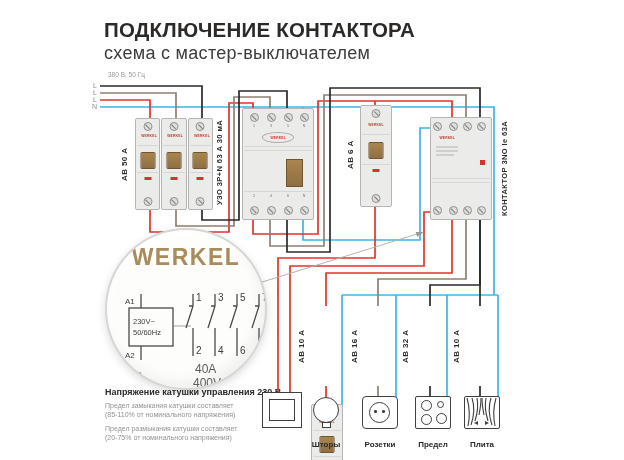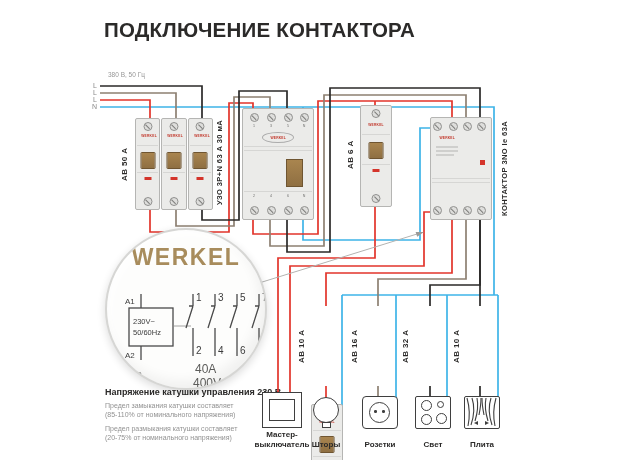--- a/index.html
+++ b/index.html
@@ -45,20 +45,21 @@
   .bulb-base{position:absolute;z-index:2;width:9px;height:6px;border:1.2px solid #3f3f3f;background:#fff;box-sizing:border-box}
   .circle-o{position:absolute;border:1.4px solid #3f3f3f;border-radius:50%;box-sizing:border-box;background:#fff}
   .dot{position:absolute;width:2.5px;height:2.5px;border-radius:50%;background:#3f3f3f}
 </style>
 </head>
 <body>
 
 <div class="canvas">
 
   <div class="abs title">ПОДКЛЮЧЕНИЕ КОНТАКТОРА</div>
+  <div class="abs subtitle">схема с мастер-выключателем</div>
 
   <div class="abs supply-rating">380 В, 50 Гц</div>
   <div class="abs llbl" style="left:87px;top:82px">L</div>
   <div class="abs llbl" style="left:87px;top:89px">L</div>
   <div class="abs llbl" style="left:87px;top:96px">L</div>
   <div class="abs llbl" style="left:87px;top:103px">N</div>
 
   <svg class="wires" width="624" height="460" viewBox="0 0 624 460">
 
     <g fill="none" stroke="#3eb4e8" stroke-width="1.7">
@@ -249,43 +250,39 @@
   </div>
   <div class="vlabel" style="left:350px;top:302px;height:88px">АВ 16 А</div>
 
   <div class="vlabel" style="left:401px;top:302px;height:88px">АВ 32 А</div>
 
   <div class="vlabel" style="left:452px;top:302px;height:88px">АВ 10 А</div>
 
   <div class="sq-outer" style="left:262px;top:392px;width:40px;height:36px">
     <div class="sq-inner"></div>
   </div>
-  <div class="load-lbl" style="left:247px;top:430px;width:70px">
-    <div>Мастер-</div>
-    <div>выключатель</div>
-  </div>
 
   <div class="bulb" style="left:313px;top:397px"></div>
   <div class="bulb-base" style="left:322px;top:422px"></div>
   <div class="load-lbl" style="left:306px;top:440px;width:40px">Шторы</div>
 
   <div class="load-box" style="left:362px;top:396px;width:36px;height:33px;border-radius:4px">
     <span class="circle-o" style="left:6px;top:4.5px;width:21px;height:21px;border-width:1.5px"></span>
     <span class="dot" style="left:11px;top:13px"></span>
     <span class="dot" style="left:19px;top:13px"></span>
   </div>
   <div class="load-lbl" style="left:360px;top:440px;width:40px">Розетки</div>
 
   <div class="load-box" style="left:415px;top:396px;width:36px;height:33px">
     <span class="circle-o" style="left:5px;top:3px;width:11px;height:11px"></span>
     <span class="circle-o" style="left:21px;top:4px;width:7px;height:7px"></span>
     <span class="circle-o" style="left:5px;top:17px;width:11px;height:11px"></span>
     <span class="circle-o" style="left:20px;top:16px;width:11px;height:11px"></span>
   </div>
-  <div class="load-lbl" style="left:413px;top:440px;width:40px">Свет</div>
+  <div class="load-lbl" style="left:413px;top:440px;width:40px">Предел</div>
 
   <div class="load-box" style="left:464px;top:396px;width:36px;height:33px">
     <svg width="33" height="30" viewBox="0 0 33 30" style="position:absolute;left:0;top:0">
       <g stroke="#3f3f3f" stroke-width="1.1" fill="none">
         <path d="M2,1 Q6,15 3,29"></path>
           <path d="M7,1 Q11,13 6,28"></path>
           <path d="M12,1 Q14,11 10,24"></path>
           <path d="M16,1 Q16,8 14,18"></path>
         <path d="M31,1 Q27,15 30,29"></path>
           <path d="M26,1 Q22,13 27,28"></path>

